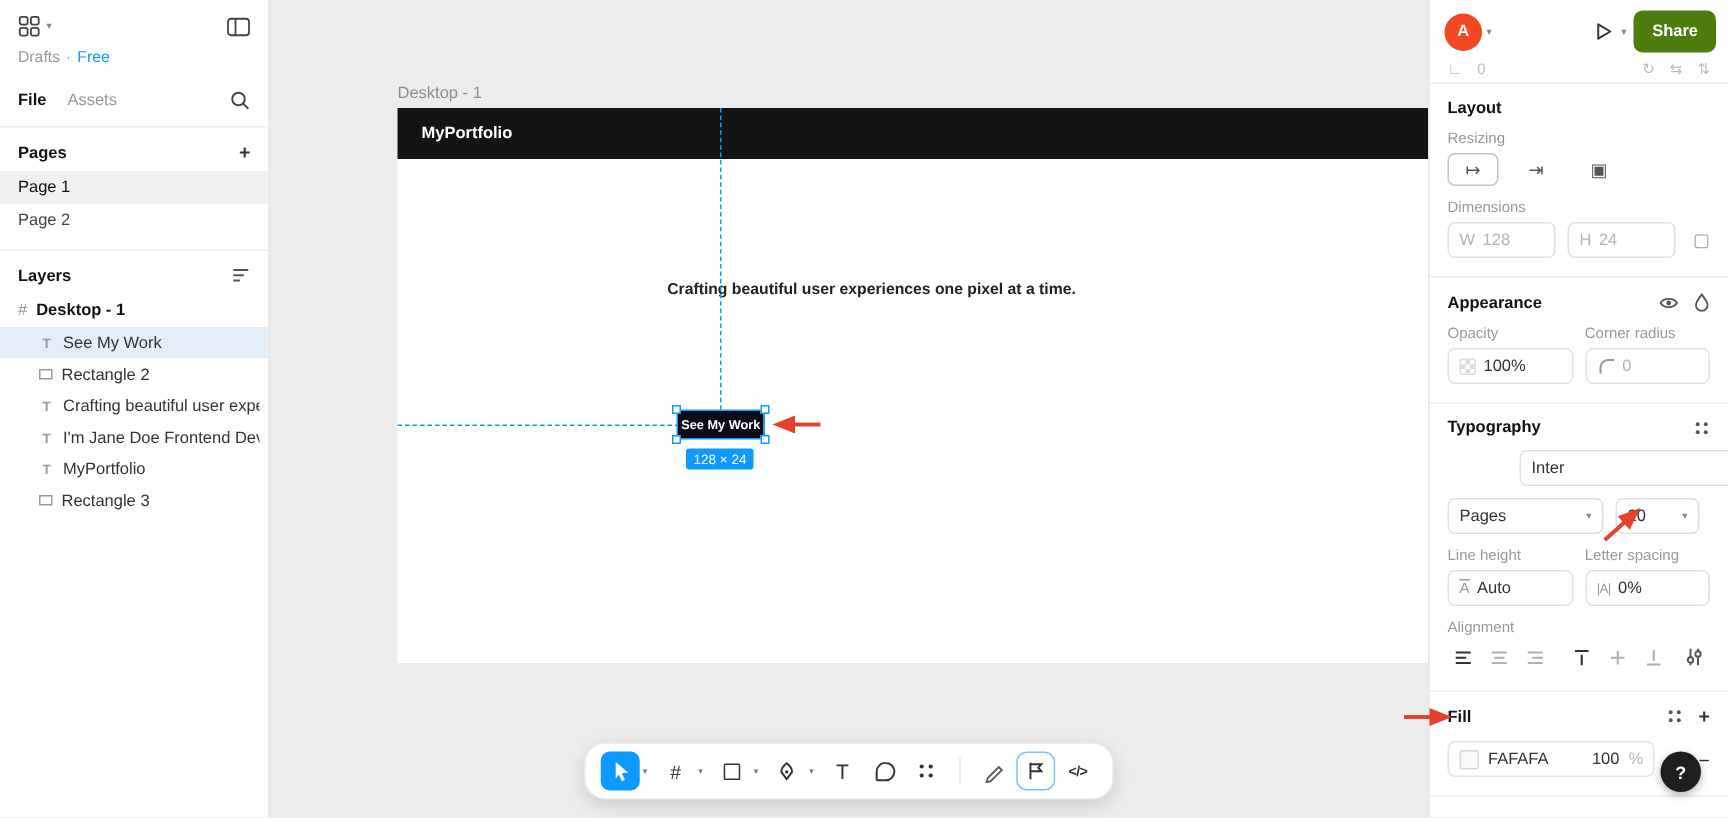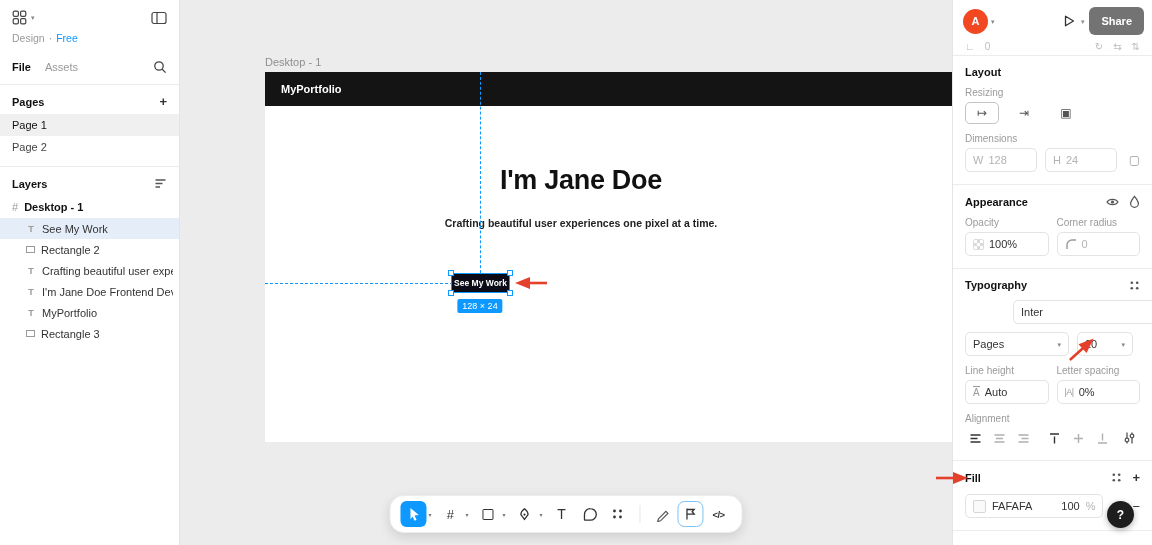--- a/index.html
+++ b/index.html
@@ -78,21 +78,21 @@
   .ttool-t { font-weight:400; font-size:14px; }
 
   
   .rs { position:absolute; right:0; top:0; width:200px; height:545px; background:#fff;
         border-left:1px solid #e4e4e4; z-index:3; }
   .rs-top { display:flex; align-items:center; justify-content:space-between; padding:7px 8px 6px 10px; }
   .avatar-wrap { display:flex; align-items:center; gap:3px; cursor:pointer; }
   .avatar { width:25px; height:25px; border-radius:50%; background:#f24822; color:#fff; font-weight:700;
             font-size:11px; display:flex; align-items:center; justify-content:center; }
   .rs-top-right { display:flex; align-items:center; gap:5px; }
-  .share { background:#737373; color:#fff; border:none; border-radius:6px; height:28px; padding:0 12px;
+  .share { background:#4d7c0f; color:#fff; border:none; border-radius:6px; height:28px; padding:0 12px;
            font-size:11px; font-weight:600; font-family:inherit; cursor:pointer; }
   .rs-tabs { display:flex; align-items:center; gap:12px; padding:2px 12px 9px; border-bottom:1px solid #ececec; }
   .rtab { color:#999; cursor:pointer; }
   .rtab.active { color:#111; font-weight:700; }
   .zoom { color:#333; display:flex; gap:3px; align-items:center; cursor:pointer; }
   .rs-clip { height:15px; overflow:hidden; display:flex; align-items:flex-start; justify-content:space-between;
              padding:0 12px; color:#bcbcbc; border-bottom:1px solid #ececec; font-size:10px; }
   .rs-clip .grp { display:flex; gap:10px; }
   .rs-sec { padding:10px 12px 12px; border-bottom:1px solid #ececec; position:relative; }
   .sec-title { display:flex; align-items:center; justify-content:space-between; font-weight:700; color:#111; }
@@ -156,21 +156,21 @@
       </svg>
       <span class="chev">▾</span>
     </div>
     <svg width="16" height="14" viewBox="0 0 16 14" style="cursor:pointer">
       <rect x="1" y="1.5" width="14" height="11" rx="2" fill="none" stroke="#444" stroke-width="1.2"></rect>
       <line x1="6" y1="1.5" x2="6" y2="12.5" stroke="#444" stroke-width="1.2"></line>
     </svg>
   </div>
 
   <div class="ls-sub">
-    <span>Design</span>
+    <span>Drafts</span>
     <span>·</span>
     <span class="free">Free</span>
   </div>
 
   <div class="ls-tabs">
     <span class="tab active">File</span>
     <span class="tab">Assets</span>
     <span class="spacer"></span>
     <svg width="14" height="14" viewBox="0 0 14 14" style="cursor:pointer">
       <circle cx="6" cy="6" r="4.2" fill="none" stroke="#444" stroke-width="1.3"></circle>
@@ -230,21 +230,20 @@
 </aside>
 
 <main class="canvas">
   <div class="frame-label">Desktop - 1</div>
 
   <div class="dframe">
     <div class="dnav">
       <span>MyPortfolio</span>
     </div>
     <div class="hero">
-      <div class="h1a">I'm Jane Doe</div>
       <div class="hsub">Crafting beautiful user experiences one pixel at a time.</div>
     </div>
     <div class="guide v"></div>
     <div class="guide h"></div>
     <div class="cta">
       <span>See My Work</span>
       <span class="hd tl"></span>
       <span class="hd tr"></span>
       <span class="hd bl"></span>
       <span class="hd br"></span>

